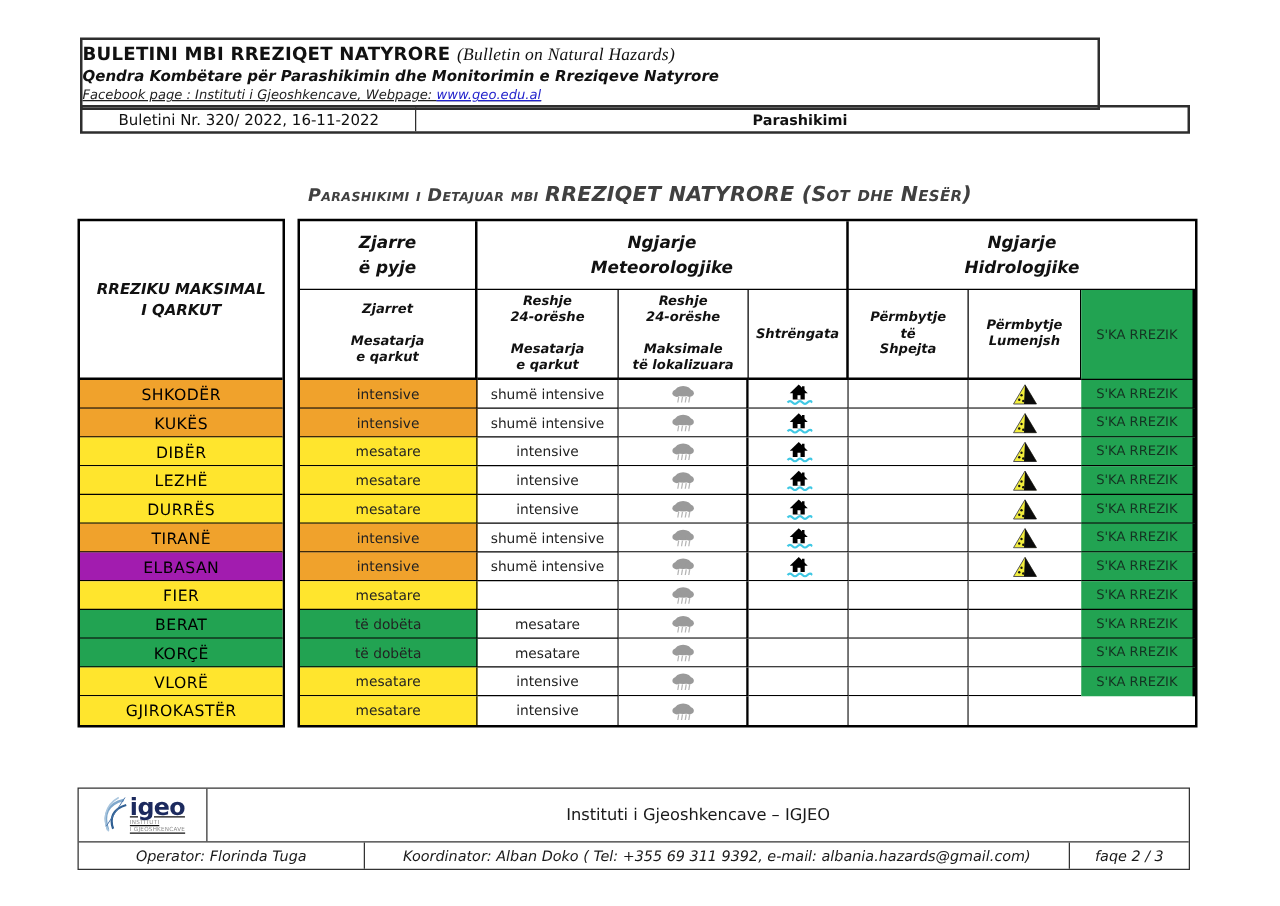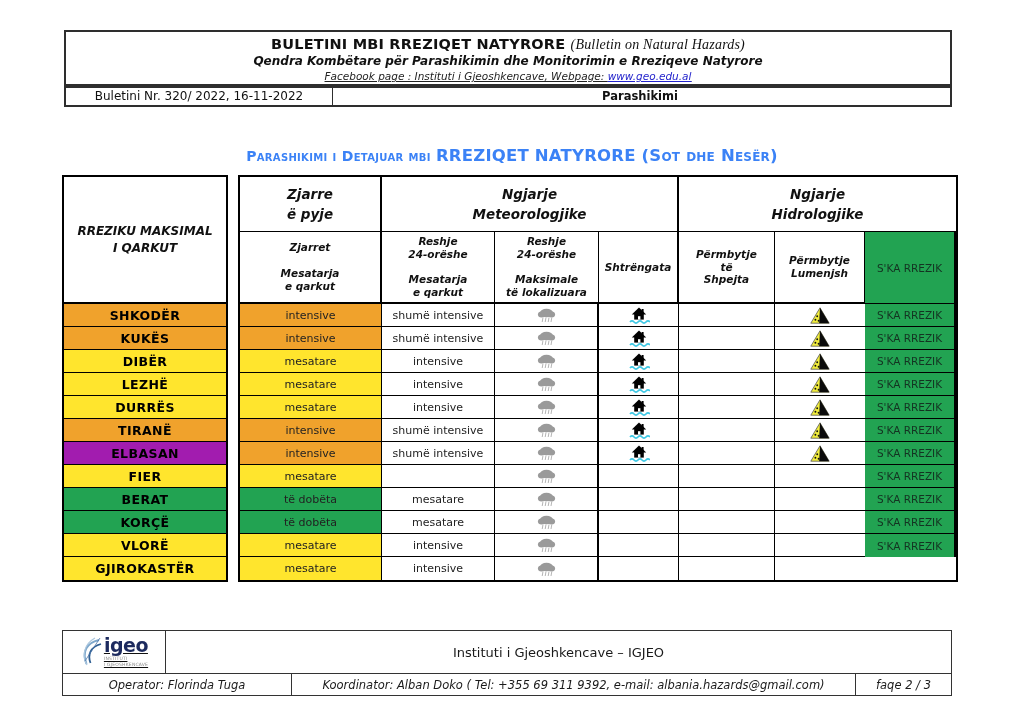--- a/index.html
+++ b/index.html
@@ -1,49 +1,49 @@
 <!DOCTYPE html>
 <html><head>
 <meta charset="utf-8">
 <style>
   html,body{margin:0;padding:0;background:#e8e8e8;}
   .page{position:relative;width:1024px;height:725px;background:#ffffff;
         font-family:"DejaVu Sans","Liberation Sans",sans-serif;color:#111;overflow:hidden;}
 
   
-  .hdr-box{position:absolute;left:64px;top:30px;width:888px;box-sizing:border-box;
-           border:2px solid #2e2e2e;text-align:center;padding:4px 0 4px 0;}
+  .hdr-box{position:absolute;left:64px;top:30px;width:816px;box-sizing:border-box;
+           border:2px solid #2e2e2e;padding:4px 0 4px 0;}
   .hdr-line1{font-size:14.5px;font-weight:bold;letter-spacing:.2px;}
   .hdr-line1 .en{font-family:"Liberation Serif","DejaVu Serif",serif;font-style:italic;font-weight:normal;font-size:14px;}
   .hdr-line2{font-size:12px;font-weight:bold;font-style:italic;margin-top:1px;}
   .hdr-line3{font-size:10.5px;font-style:italic;text-decoration:underline;margin-top:2px;color:#222;}
   .hdr-line3 a{color:#2323cc;text-decoration:underline;cursor:pointer;}
 
   .hdr-row2{position:absolute;left:64px;top:84px;width:888px;height:23px;box-sizing:border-box;
             border:2px solid #2e2e2e;display:flex;align-items:stretch;}
   .hdr-row2 .c1{width:266px;border-right:1.5px solid #2e2e2e;display:flex;align-items:center;justify-content:center;
                 font-size:12px;font-weight:normal;}
   .hdr-row2 .c2{flex:1;display:flex;align-items:center;justify-content:center;font-size:11.5px;}
   .hdr-row2 .c2 b{margin-right:3px;}
 
   
   .section-title{position:absolute;left:0;right:0;top:146px;text-align:center;
-                 font-weight:bold;font-variant:small-caps;color:#3b82f6;}
+                 font-weight:bold;font-style:italic;font-variant:small-caps;color:#404040;}
   .section-title .st1{font-size:14px;letter-spacing:.3px;}
   .section-title .st2{font-size:16.5px;letter-spacing:.2px;}
 
   
   .main-table{position:absolute;left:62px;top:175px;display:flex;}
   .region-block{width:162px;box-sizing:content-box;border:2px solid #000;margin-right:10px;}
   .region-header{height:127px;box-sizing:border-box;border-bottom:2px solid #000;
                  display:flex;align-items:center;justify-content:center;text-align:center;
                  font-weight:bold;font-style:italic;font-size:12px;white-space:pre-line;line-height:1.35;}
   .region-cell{height:23px;box-sizing:border-box;border-bottom:1px solid #000;
                display:flex;align-items:center;justify-content:center;
-               font-weight:bold;font-size:12.5px;letter-spacing:.4px;color:#000;}
+               font-weight:normal;font-size:12.5px;letter-spacing:.4px;color:#000;}
   #region-rows .region-cell:last-child{border-bottom:none;}
 
   .grid-block{display:grid;grid-template-columns:142px 113px 104px 80px 96px 90px 91px;
               grid-template-rows:55px 72px;grid-auto-rows:23px;
               border:2px solid #000;box-sizing:content-box;background:#fff;}
   .cell{box-sizing:border-box;border-right:1px solid #000;border-bottom:1px solid #000;
         display:flex;align-items:center;justify-content:center;text-align:center;}
   .bR2{border-right-width:2px;}
   .bR0{border-right:none;}
   .bB2{border-bottom-width:2px;}

